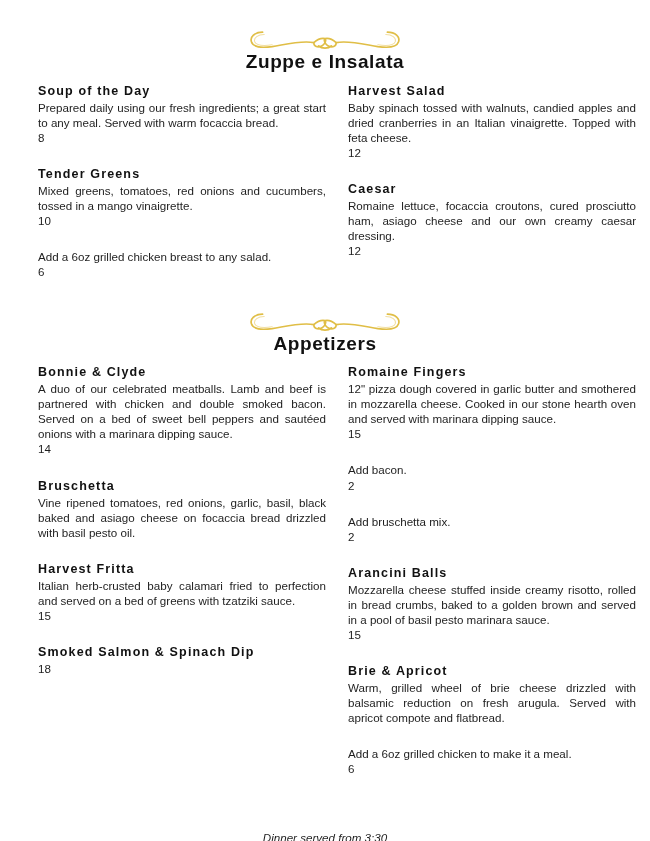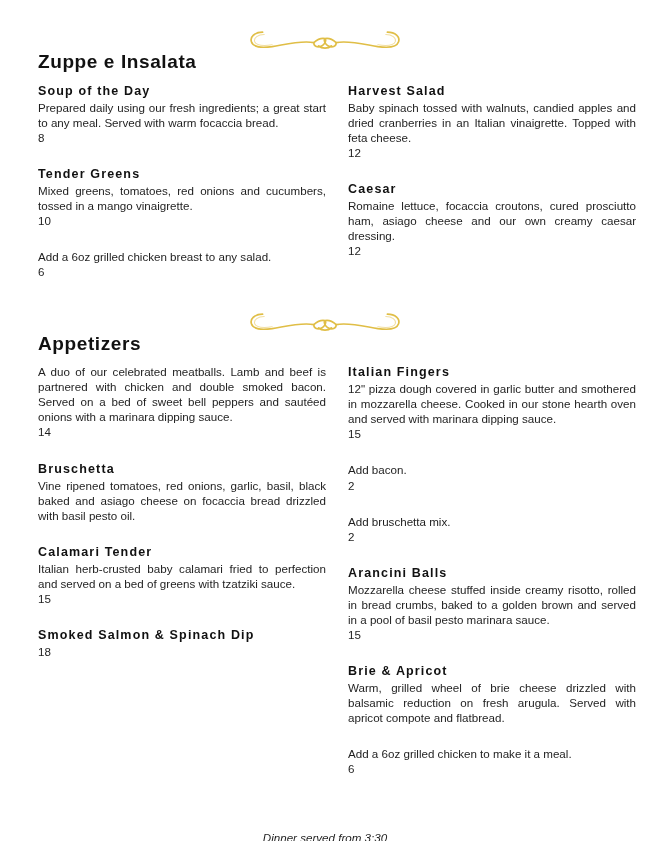--- a/index.html
+++ b/index.html
@@ -18,21 +18,21 @@
   .page {
     width: 650px;
     height: 841px;
     box-sizing: border-box;
     padding: 0 38px;
     position: relative;
   }
 
   
   .section-head {
-    text-align: left;
+    text-align: center;
     position: relative;
   }
   .ornament {
     display: block;
     margin: 0 auto;
     height: 26px;
   }
   .section-title {
     font-size: 19px;
     font-weight: bold;
@@ -192,52 +192,53 @@
         <path d="M176 7 C184 7 189 11 188 15.5 C186.5 20 178 21.5 166 19.8"></path>
       </g>
     </svg>
     <h1 class="section-title">Appetizers</h1>
   </div>
 
   <div class="columns" id="appetizers-cols">
     <div class="col">
 
       <div class="item">
+        <div class="item-name">Bonnie &amp; Clyde</div>
         <div class="item-desc">A duo of our celebrated meatballs. Lamb and beef is partnered with chicken and double smoked bacon. Served on a bed of sweet bell peppers and sautéed onions with a marinara dipping sauce.</div>
         <div class="item-price">14</div>
       </div>
 
       <div class="spacer-sm"></div>
 
       <div class="item">
         <div class="item-name">Bruschetta</div>
         <div class="item-desc">Vine ripened tomatoes, red onions, garlic, basil, black baked and asiago cheese on focaccia bread drizzled with basil pesto oil.</div>
       </div>
 
       <div class="spacer-sm"></div>
 
       <div class="item">
-        <div class="item-name">Calamari Tender</div>
+        <div class="item-name">Harvest Fritta</div>
         <div class="item-desc">Italian herb-crusted baby calamari fried to perfection and served on a bed of greens with tzatziki sauce.</div>
         <div class="item-price">15</div>
       </div>
 
       <div class="spacer-sm"></div>
 
       <div class="item">
         <div class="item-name">Smoked Salmon &amp; Spinach Dip</div>
         <div class="item-price">18</div>
       </div>
 
     </div>
 
     <div class="col">
 
       <div class="item">
-        <div class="item-name">Italian Fingers</div>
+        <div class="item-name">Romaine Fingers</div>
         <div class="item-desc">12" pizza dough covered in garlic butter and smothered in mozzarella cheese. Cooked in our stone hearth oven and served with marinara dipping sauce.</div>
         <div class="item-price">15</div>
       </div>
 
       <div class="spacer-sm"></div>
 
       <div class="addon">
         <div class="addon-text">Add bacon.</div>
         <div class="addon-price">2</div>
       </div>

